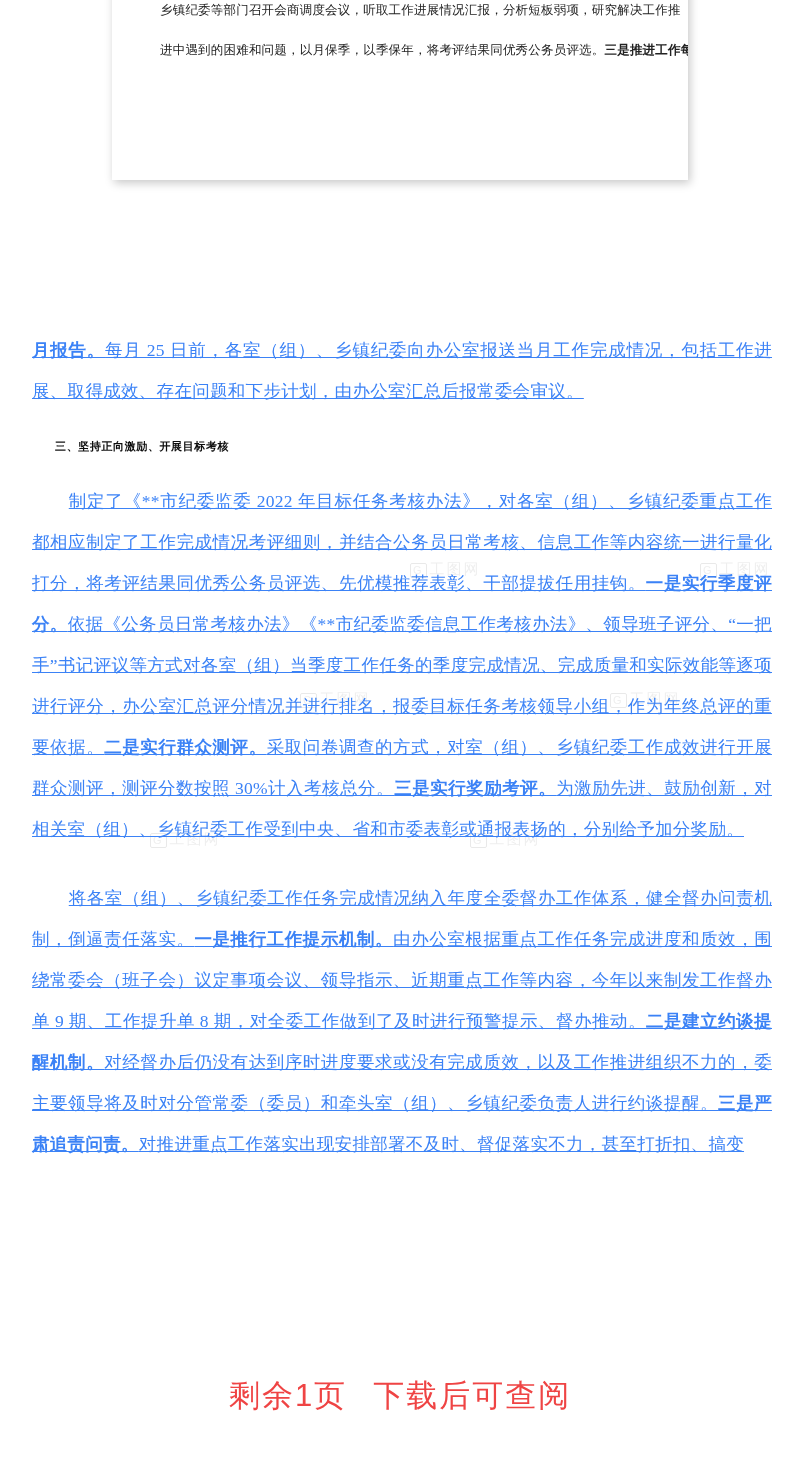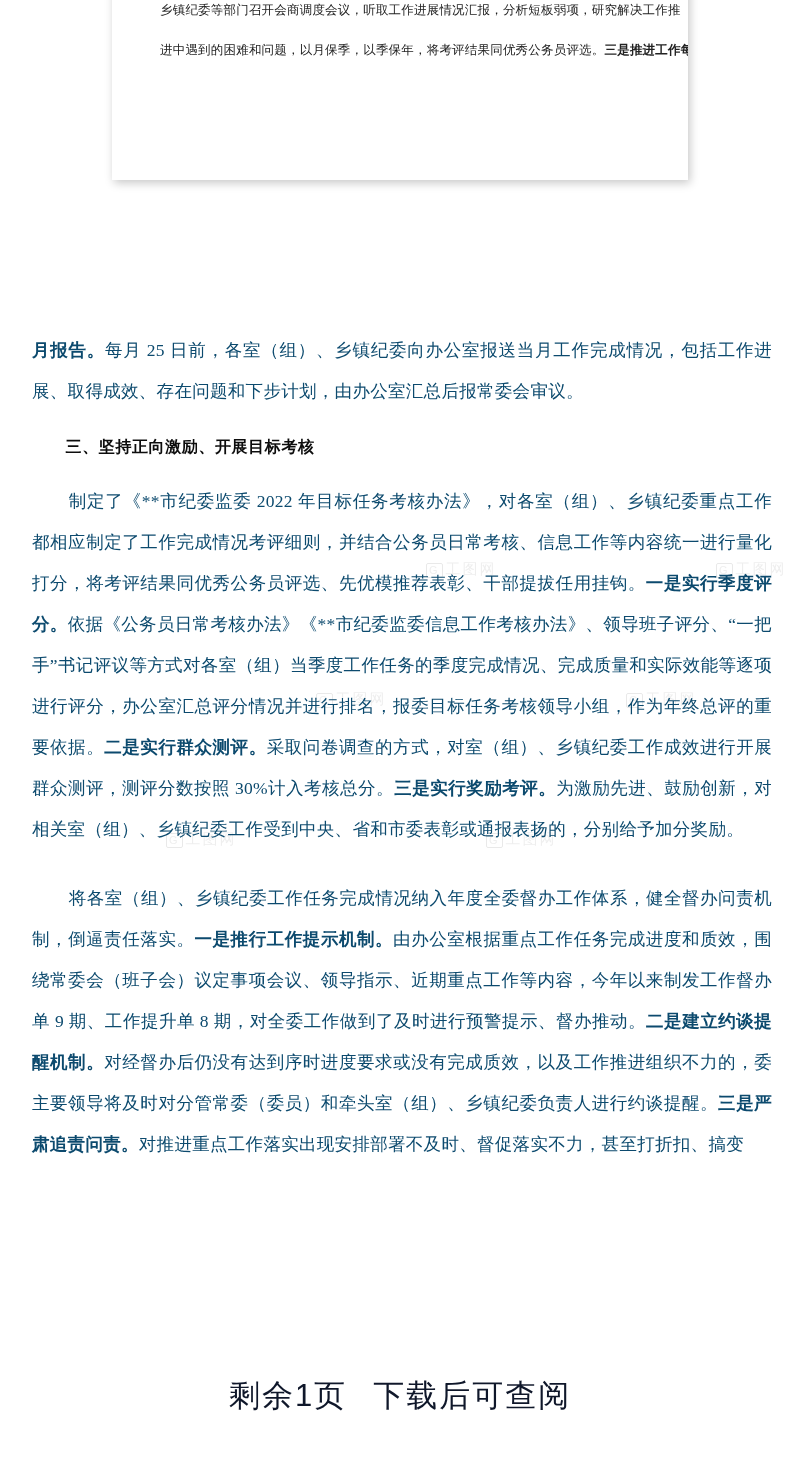--- a/index.html
+++ b/index.html
@@ -47,68 +47,68 @@
     left: 32px;
     top: 330px;
     width: 740px;
   }
   .p {
     font-size: 17.5px;
     line-height: 41px;
     text-align: justify;
     text-justify: inter-ideograph;
     margin: 0;
-    color: #0c4a6e;
+    color: #3b82f6;
     letter-spacing: 0.3px;
+    text-decoration: underline;
   }
   .p.indent { text-indent: 2.1em; }
   .gap { height: 14px; }
   .heading {
-    font-size: 16px;
+    font-size: 11px;
     line-height: 41px;
     font-weight: bold;
     text-indent: 2.1em;
     margin: 0;
     color: #0d0d0d;
     letter-spacing: 0.6px;
   }
   .b { font-weight: bold; }
 
   
   .wm {
     position: absolute;
     color: rgba(120,120,120,0.13);
     font-size: 15px;
     font-family: "Liberation Sans", sans-serif;
     letter-spacing: 2px;
     white-space: nowrap;
     pointer-events: none;
     user-select: none;
-    margin-left: 16px;
   }
   .wm .wm-mark {
     display: inline-block;
     border: 1px solid rgba(120,120,120,0.16);
     border-radius: 2px;
     padding: 0 2px;
     margin-right: 3px;
     font-size: 11px;
     line-height: 13px;
     vertical-align: middle;
   }
 
   
   .footer-notice {
     position: absolute;
     left: 0;
     right: 0;
     top: 1375px;
     text-align: center;
     font-size: 31px;
-    color: #0f172a;
+    color: #ef4444;
     font-family: "Liberation Sans", sans-serif;
     letter-spacing: 2px;
   }
   .footer-notice .fn-gap { display: inline-block; width: 26px; }
 </style>
 </head>
 <body>
 
 <div class="preview-card">
   <div class="pv-line first">

